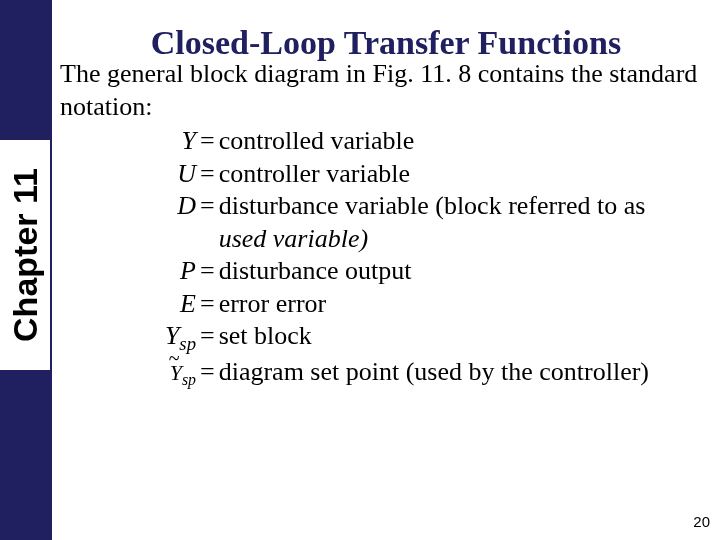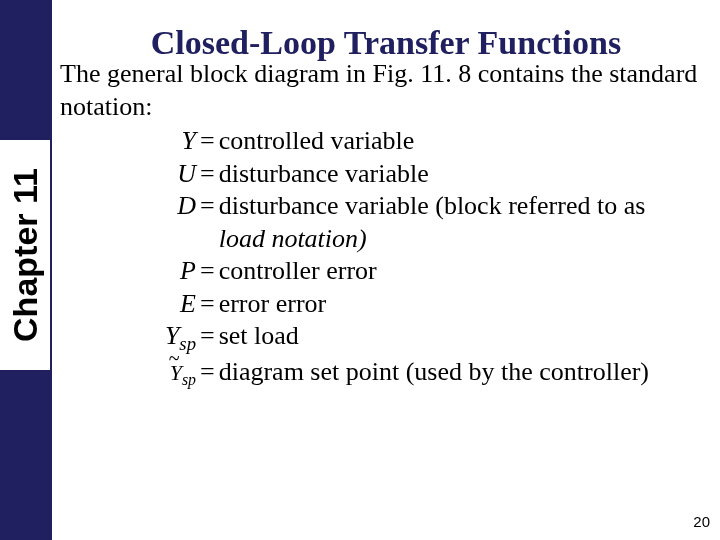--- a/index.html
+++ b/index.html
@@ -117,41 +117,41 @@
   <table class="def-table">
     <tbody>
         <tr>
       <td class="sym-cell">Y</td>
       <td class="eq-cell">=</td>
       <td class="desc-cell">controlled variable</td>
     </tr>
     <tr>
       <td class="sym-cell">U</td>
       <td class="eq-cell">=</td>
-      <td class="desc-cell">disturbance variable</td>
+      <td class="desc-cell">controller variable</td>
     </tr>
     <tr>
       <td class="sym-cell">D</td>
       <td class="eq-cell">=</td>
-      <td class="desc-cell"><span>disturbance variable (block referred to as </span><span class="load-ital">load notation)</span></td>
+      <td class="desc-cell"><span>disturbance variable (block referred to as </span><span class="load-ital">used variable)</span></td>
     </tr>
     <tr>
       <td class="sym-cell">P</td>
       <td class="eq-cell">=</td>
-      <td class="desc-cell">controller error</td>
+      <td class="desc-cell">disturbance output</td>
     </tr>
     <tr>
       <td class="sym-cell">E</td>
       <td class="eq-cell">=</td>
       <td class="desc-cell">error error</td>
     </tr>
     <tr>
       <td class="sym-cell"><span>Y</span><span class="sub">sp</span></td>
       <td class="eq-cell">=</td>
-      <td class="desc-cell">set load</td>
+      <td class="desc-cell">set block</td>
     </tr>
     <tr>
       <td class="sym-cell">
         <span class="ysp-tilde"><span class="tilde">~</span><span>Y</span><span class="spsub">sp</span></span>
       </td>
       <td class="eq-cell">=</td>
       <td class="desc-cell">diagram set point (used by the controller)</td>
     </tr>
   </tbody>
     </table>

